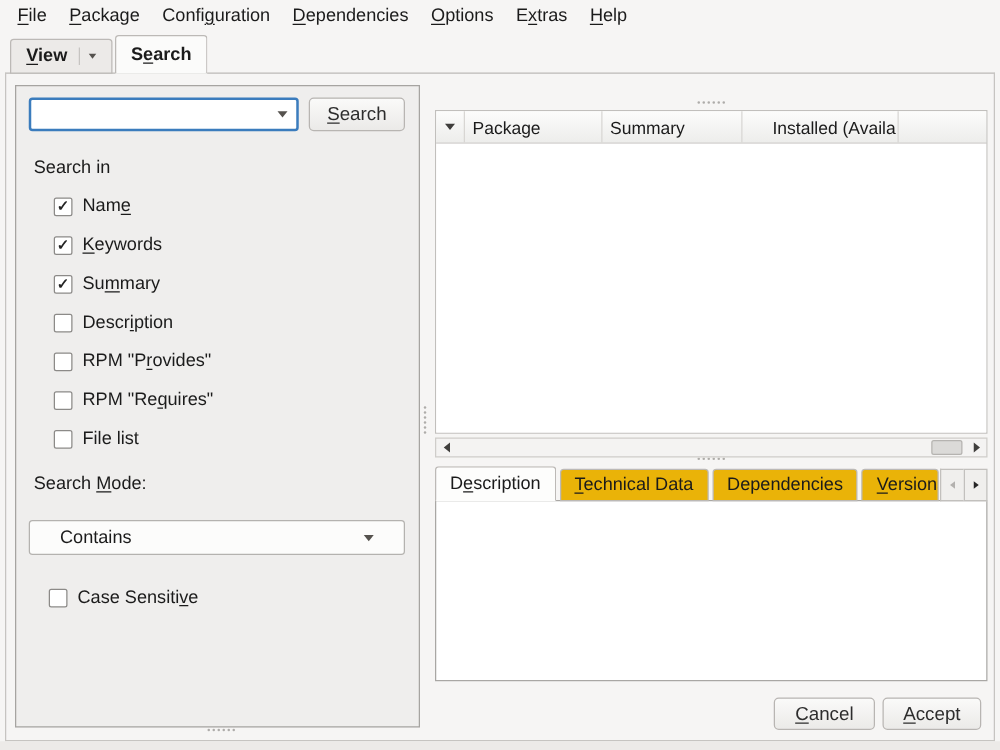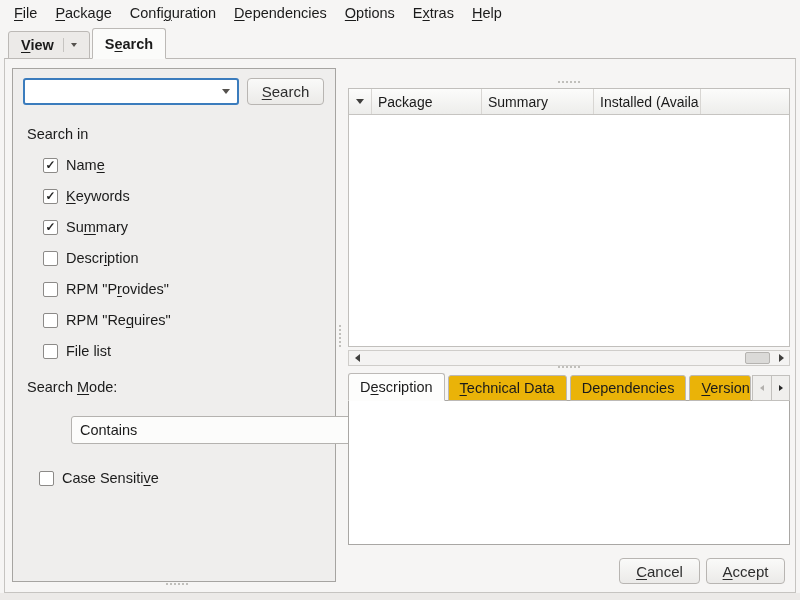--- a/index.html
+++ b/index.html
@@ -42,39 +42,39 @@
   .search-btn{position:absolute;left:234px;top:9px;width:77px;height:27px;}
   .panel-label{position:absolute;left:14px;white-space:nowrap;}
   .check-stack{position:absolute;left:30px;top:88px;display:flex;flex-direction:column;gap:15px;}
   .check-row{display:flex;align-items:center;gap:8px;height:16px;cursor:default;}
   .cb{width:15px;height:15px;box-sizing:border-box;border:1px solid #8c8a88;border-radius:2px;
       background:#ffffff;display:flex;align-items:center;justify-content:center;flex:0 0 auto;}
   .cb .tick{visibility:hidden;font-size:12px;font-weight:bold;color:#242424;line-height:1;}
   .cb.checked .tick{visibility:visible;}
   .mode-combo{position:absolute;left:10px;top:347px;width:301px;height:28px;box-sizing:border-box;
               border:1px solid #b4b2af;border-radius:3px;background:#fcfcfb;display:flex;
-              align-items:center;padding:0 8px;cursor:default;margin-left:48px;}
+              align-items:center;padding:0 24px;cursor:default;}
   .mode-combo .value{flex:1;}
   .case-row{position:absolute;left:26px;top:401px;}
 
   
   .dots-h{position:absolute;display:flex;gap:2px;}
   .dots-h i{width:2px;height:2px;background:#aeaca9;border-radius:50%;}
   .dots-v{position:absolute;display:flex;flex-direction:column;gap:2px;}
   .dots-v i{width:2px;height:2px;background:#aeaca9;border-radius:50%;}
 
   
   .pkg-table{position:absolute;left:348px;top:88px;width:442px;height:259px;box-sizing:border-box;
              border:1px solid #c1bfbc;background:#ffffff;display:flex;flex-direction:column;}
   .pkg-header{height:25px;flex:0 0 auto;display:flex;background:linear-gradient(#fcfcfb,#ededeb);
               border-bottom:1px solid #c6c4c1;}
   .hcell{box-sizing:border-box;border-right:1px solid #d8d6d3;display:flex;align-items:center;
          padding:0 6px;white-space:nowrap;overflow:hidden;font-size:14px;cursor:default;}
   .hcell.status{width:23px;justify-content:center;padding:0;}
-  .hcell.c1{width:110px;} .hcell.c2{width:112px;} .hcell.c3{width:107px;}
+  .hcell.c1{width:110px;} .hcell.c2{width:112px;} .hcell.c3{width:107px;margin-left:18px;}
   .hcell.c4{flex:1;border-right:none;}
   .pkg-body{flex:1;background:#ffffff;}
 
   
   .hscroll{position:absolute;left:348px;top:350px;width:442px;height:16px;box-sizing:border-box;
            border:1px solid #cfcdca;background:#f4f3f2;}
   .sb-btn{position:absolute;top:0;width:16px;height:14px;display:flex;align-items:center;justify-content:center;}
   .tri-left{width:0;height:0;border-top:4px solid transparent;border-bottom:4px solid transparent;
             border-right:5px solid #403f3d;}
   .tri-right{width:0;height:0;border-top:4px solid transparent;border-bottom:4px solid transparent;

